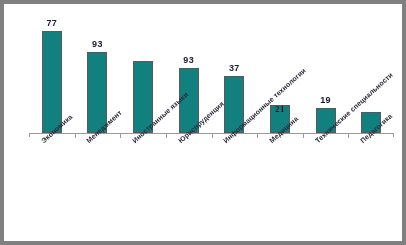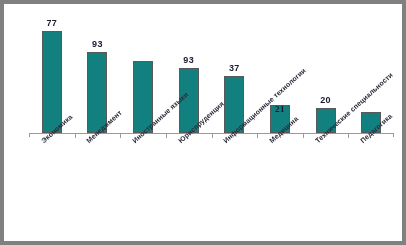--- a/index.html
+++ b/index.html
@@ -178,20 +178,20 @@
         <div class="cat-label" style="left: 35.8125px; top: 135px; color: rgb(42, 42, 58);">Экономика</div>
         <div class="bar-value" style="left: 71.4375px; top: 35px; color: rgb(26, 26, 46);">93</div>
         <div class="cat-label" style="left: 81.4375px; top: 135px; color: rgb(42, 42, 58);">Менеджмент</div>
         <div class="cat-label" style="left: 127.062px; top: 135px; color: rgb(42, 42, 58);">Иностранные языки</div>
         <div class="bar-value" style="left: 162.688px; top: 51px; color: rgb(26, 26, 46);">93</div>
         <div class="cat-label" style="left: 172.688px; top: 135px; color: rgb(42, 42, 58);">Юриспруденция</div>
         <div class="bar-value" style="left: 208.312px; top: 59px; color: rgb(26, 26, 46);">37</div>
         <div class="cat-label" style="left: 218.312px; top: 135px; color: rgb(42, 42, 58);">Информационные технологии</div>
         <div class="bar-value" style="left: 253.938px; top: 100px; color: rgb(26, 26, 46); font-family: Liberation Serif, serif;">21</div>
         <div class="cat-label" style="left: 263.938px; top: 135px; color: rgb(42, 42, 58);">Медицина</div>
-        <div class="bar-value" style="left: 299.562px; top: 91px; color: rgb(26, 26, 46);">20</div>
+        <div class="bar-value" style="left: 299.562px; top: 91px; color: rgb(26, 26, 46);">19</div>
         <div class="cat-label" style="left: 309.562px; top: 135px; color: rgb(42, 42, 58);">Технические специальности</div>
         <div class="cat-label" style="left: 355.188px; top: 135px; color: rgb(42, 42, 58);">Педагогика</div>
       </div>
 
   </div>
   <div class="frame-border"></div>
 </div>
 
 </body></html>

